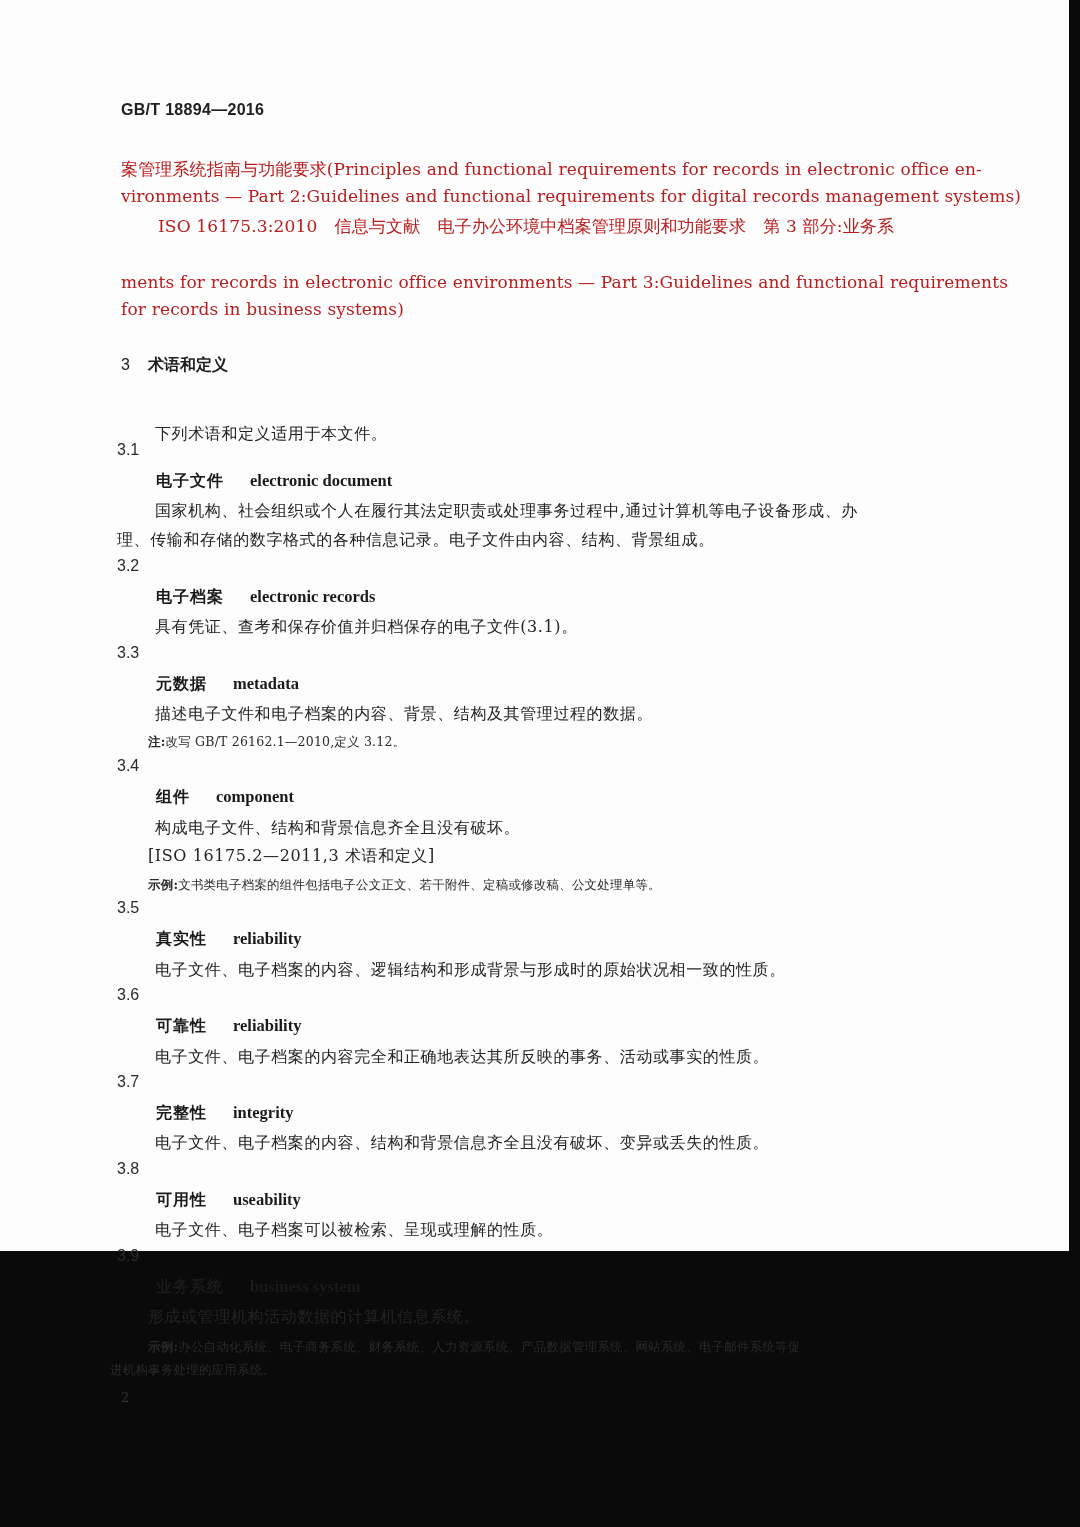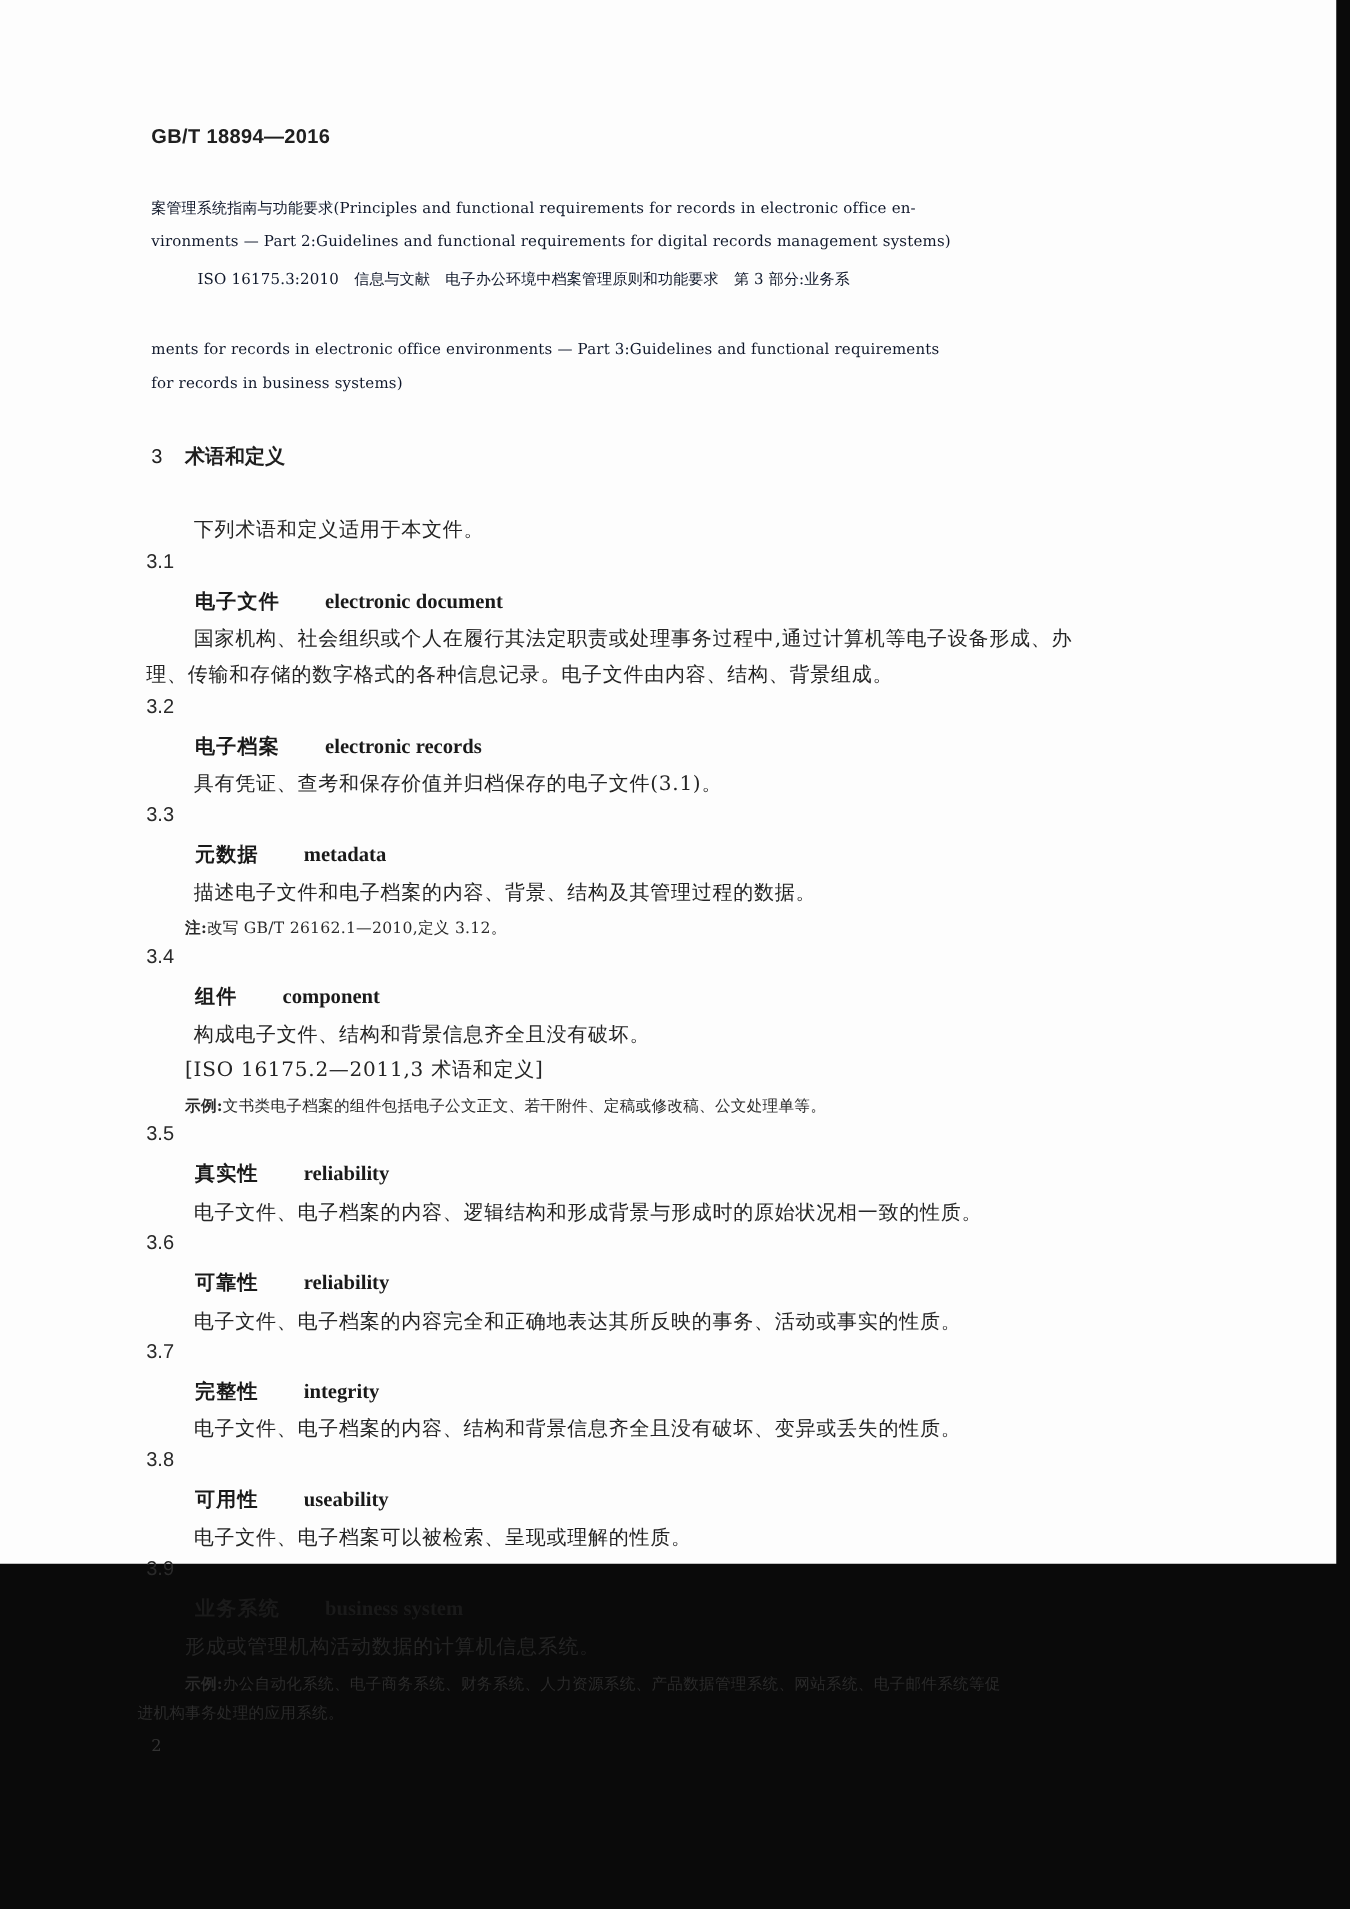--- a/index.html
+++ b/index.html
@@ -30,22 +30,22 @@
     .header-code {
       left: 121px;
       top: 101px;
       font-family: "Liberation Sans", sans-serif;
       font-weight: bold;
       font-size: 16px;
       letter-spacing: 0.3px;
       color: #202020;
     }
     .body-line {
-      font-size: 12px;
-      color: #0f172a;
+      font-size: 17px;
+      color: #b91c1c;
       letter-spacing: 0.15px;
     }
     .section-title {
       left: 121px;
       top: 355px;
       font-family: "DejaVu Sans", sans-serif;
       font-weight: bold;
       font-size: 16px;
       color: #202020;
     }
@@ -58,21 +58,21 @@
     }
     .term {
       left: 156px;
       font-size: 16px;
       color: #1a1a1a;
     }
     .term .zh {
       font-family: "DejaVu Sans", sans-serif;
       font-weight: bold;
       letter-spacing: 1px;
-      margin-right: 36px;
+      margin-right: 26px;
     }
     .term .en {
       font-family: "Liberation Serif", serif;
       font-weight: bold;
       font-size: 16.5px;
     }
     .def {
       left: 155px;
       font-size: 16px;
       color: #242424;
@@ -113,21 +113,21 @@
 
   <div class="abs body-line" style="left:121px; top:158px;">案管理系统指南与功能要求(Principles and functional requirements for records in electronic office en-</div>
   <div class="abs body-line" style="left:121px; top:186px;">vironments — Part 2:Guidelines and functional requirements for digital records management systems)</div>
   <div class="abs body-line" style="left:158px; top:215px;">ISO 16175.3:2010　信息与文献　电子办公环境中档案管理原则和功能要求　第 3 部分:业务系</div>
   <div class="abs body-line" style="left:121px; top:272px;">ments for records in electronic office environments — Part 3:Guidelines and functional requirements</div>
   <div class="abs body-line" style="left:121px; top:299px;">for records in business systems)</div>
 
   <div class="abs section-title">
     <span class="num">3</span><span>术语和定义</span>
   </div>
-  <div class="abs def" style="top:414px;">下列术语和定义适用于本文件。</div>
+  <div class="abs def" style="top:424px;">下列术语和定义适用于本文件。</div>
 
   <div class="abs clause-num" style="top:441px;">3.1</div>
   <div class="abs term" style="top:471px;">
     <span class="zh">电子文件</span><span class="en">electronic document</span>
   </div>
   <div class="abs def-cont" style="top:530px;">理、传输和存储的数字格式的各种信息记录。电子文件由内容、结构、背景组成。</div>
   <div class="abs def" style="top:501px;">国家机构、社会组织或个人在履行其法定职责或处理事务过程中,通过计算机等电子设备形成、办</div>
 
   <div class="abs clause-num" style="top:557px;">3.2</div>
   <div class="abs term" style="top:587px;">

